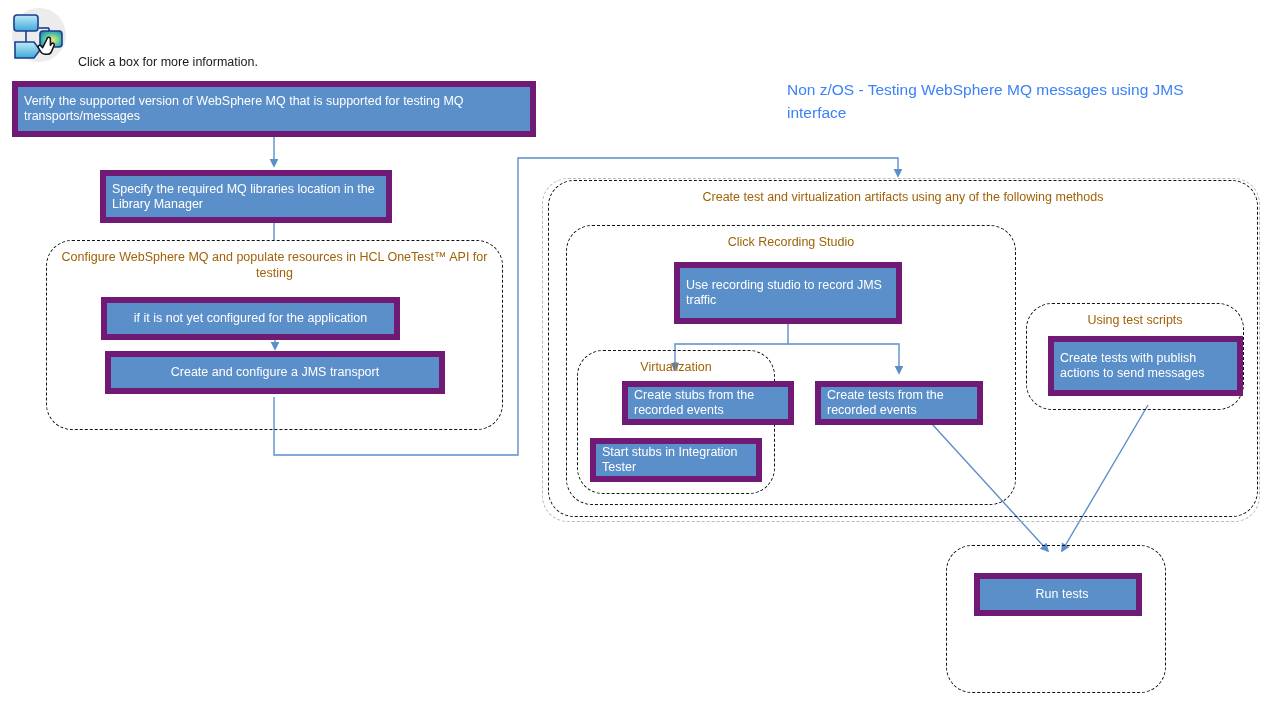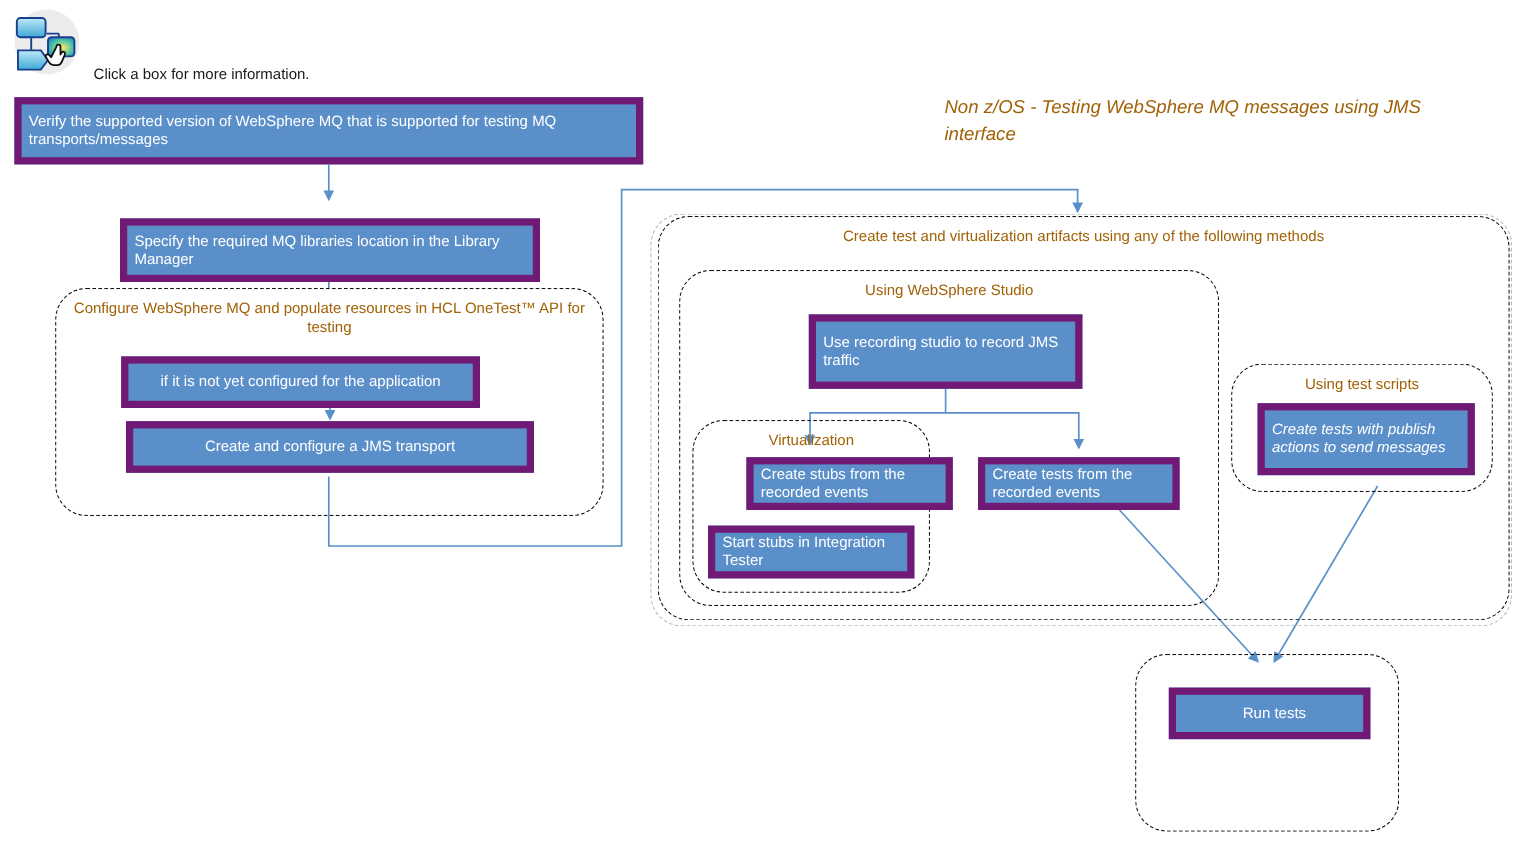--- a/index.html
+++ b/index.html
@@ -89,22 +89,21 @@
     color: #a16207;
   }
 
   
   #diagram-title {
     position: absolute;
     left: 787px; top: 78px;
     width: 460px;
     font-size: 15.5px;
     line-height: 23px;
-    color: #a16207;
-    font-style: italic;
+    color: #3b82f6;
   }
 </style>
 </head>
 <body>
 
 <div id="header-bar">
 
   <div id="legend-icon">
     <svg width="62" height="58" viewBox="0 0 62 58" xmlns="http://www.w3.org/2000/svg">
       <defs>
@@ -165,21 +164,21 @@
       <path d="M932,424 L1048,551" marker-end="url(#arw)"></path>
 
       <path d="M1148,405 L1062,551" marker-end="url(#arw)"></path>
     </g>
   </svg>
 
   <div class="pbox" style="left:12px; top:81px; width:524px; height:56px;">
     <span>Verify the supported version of WebSphere MQ that is supported for testing MQ transports/messages</span>
   </div>
 
-  <div class="pbox" style="left:100px; top:182px; width:350px; height:53px;">
+  <div class="pbox" style="left:100px; top:170px; width:292px; height:53px;">
     <span>Specify the required MQ libraries location in the Library Manager</span>
   </div>
 
   <div class="group" style="left:46px; top:240px; width:457px; height:190px;">
     <div class="group-label">Configure WebSphere MQ and populate resources in HCL OneTest™ API for testing</div>
   </div>
 
   <div class="pbox" style="left:101px; top:297px; width:299px; height:43px;">
     <span>if it is not yet configured for the application</span>
   </div>
@@ -188,21 +187,21 @@
     <span>Create and configure a JMS transport</span>
   </div>
 
   <div class="group faint" style="left:542px; top:178px; width:718px; height:344px;"></div>
 
   <div class="group" style="left:548px; top:180px; width:710px; height:337px;">
     <div class="group-label">Create test and virtualization artifacts using any of the following methods</div>
   </div>
 
   <div class="group" style="left:566px; top:225px; width:450px; height:280px;">
-    <div class="group-label">Using WebSphere Studio</div>
+    <div class="group-label">Click Recording Studio</div>
   </div>
 
   <div class="pbox" style="left:674px; top:262px; width:228px; height:62px;">
     <span>Use recording studio to record JMS traffic</span>
   </div>
 
   <div class="group" style="left:577px; top:350px; width:198px; height:144px;">
     <div class="group-label">Virtualization</div>
   </div>
 
@@ -215,21 +214,21 @@
   </div>
 
   <div class="pbox" style="left:815px; top:381px; width:168px; height:44px;">
     <span>Create tests from the recorded events</span>
   </div>
 
   <div class="group" style="left:1026px; top:303px; width:218px; height:107px;">
     <div class="group-label">Using test scripts</div>
   </div>
 
-  <div class="pbox" style="left:1048px; top:336px; width:181px; height:60px;font-style:italic;">
+  <div class="pbox" style="left:1048px; top:336px; width:195px; height:60px;">
     <span>Create tests with publish actions to send messages</span>
   </div>
 
   <div class="group" style="left:946px; top:545px; width:220px; height:148px;"></div>
 
   <div class="pbox" style="left:974px; top:573px; width:168px; height:43px;padding-left:14px;">
     <span>Run tests</span>
   </div>
 
 

